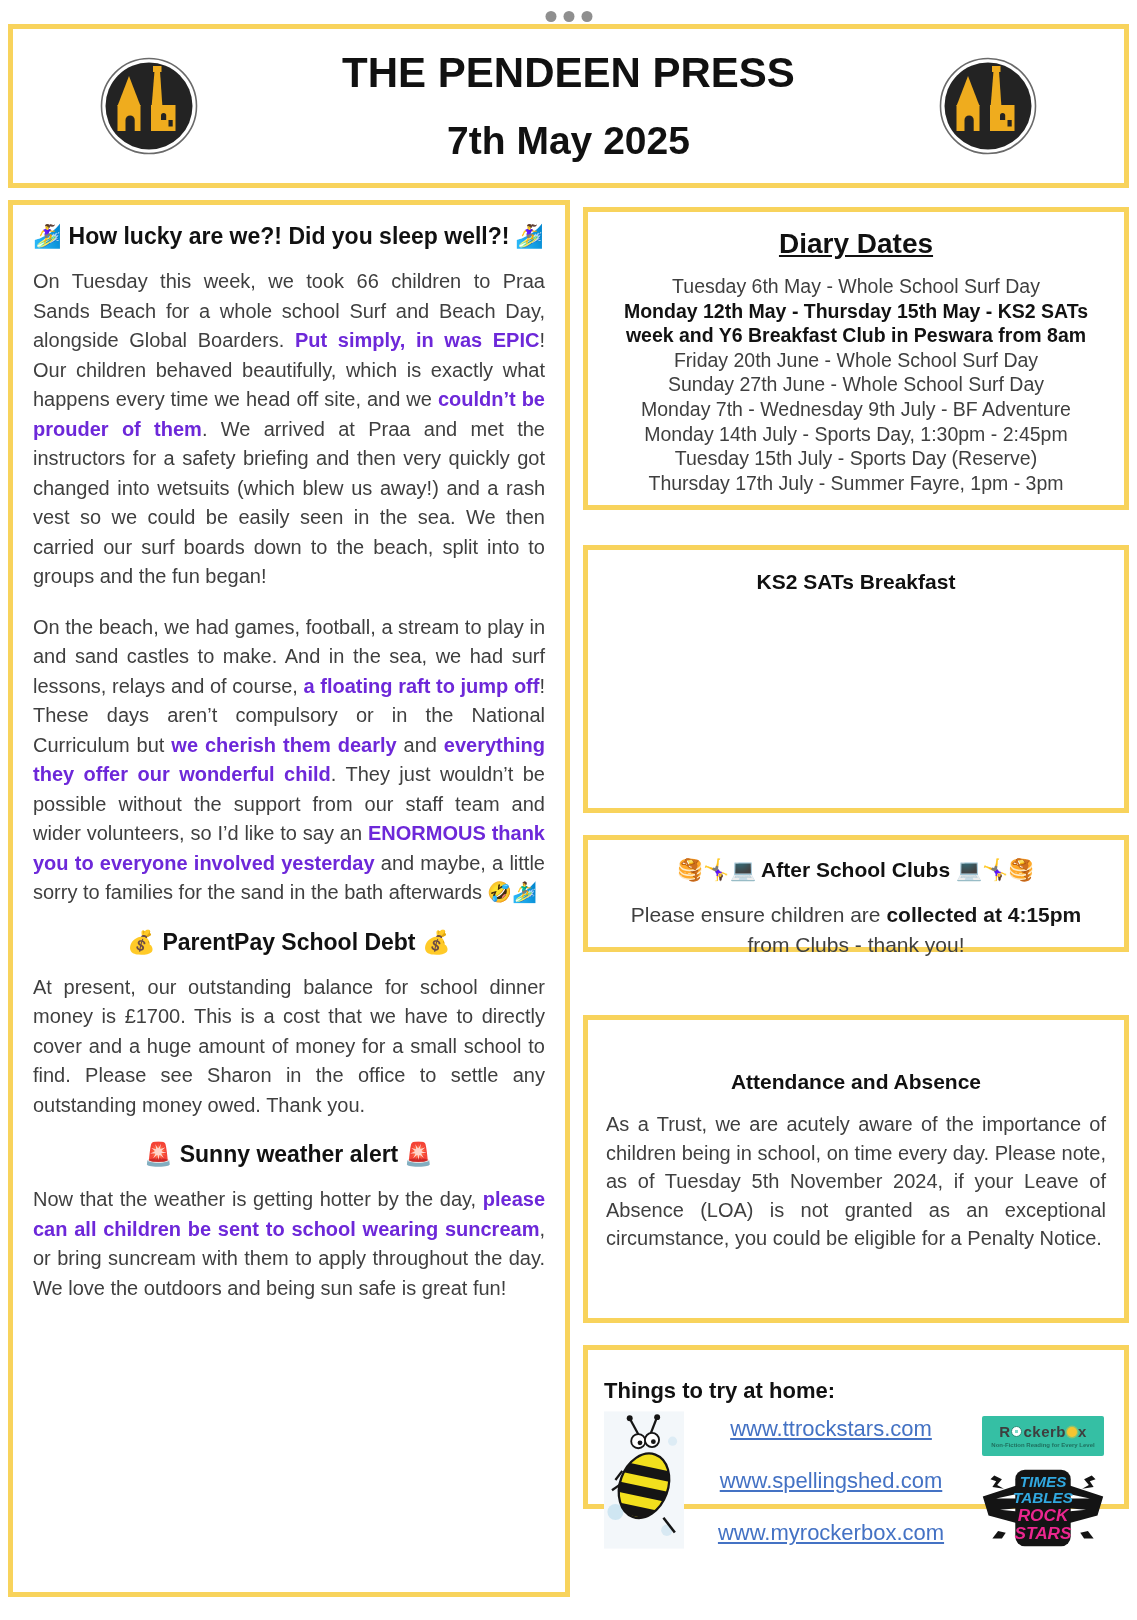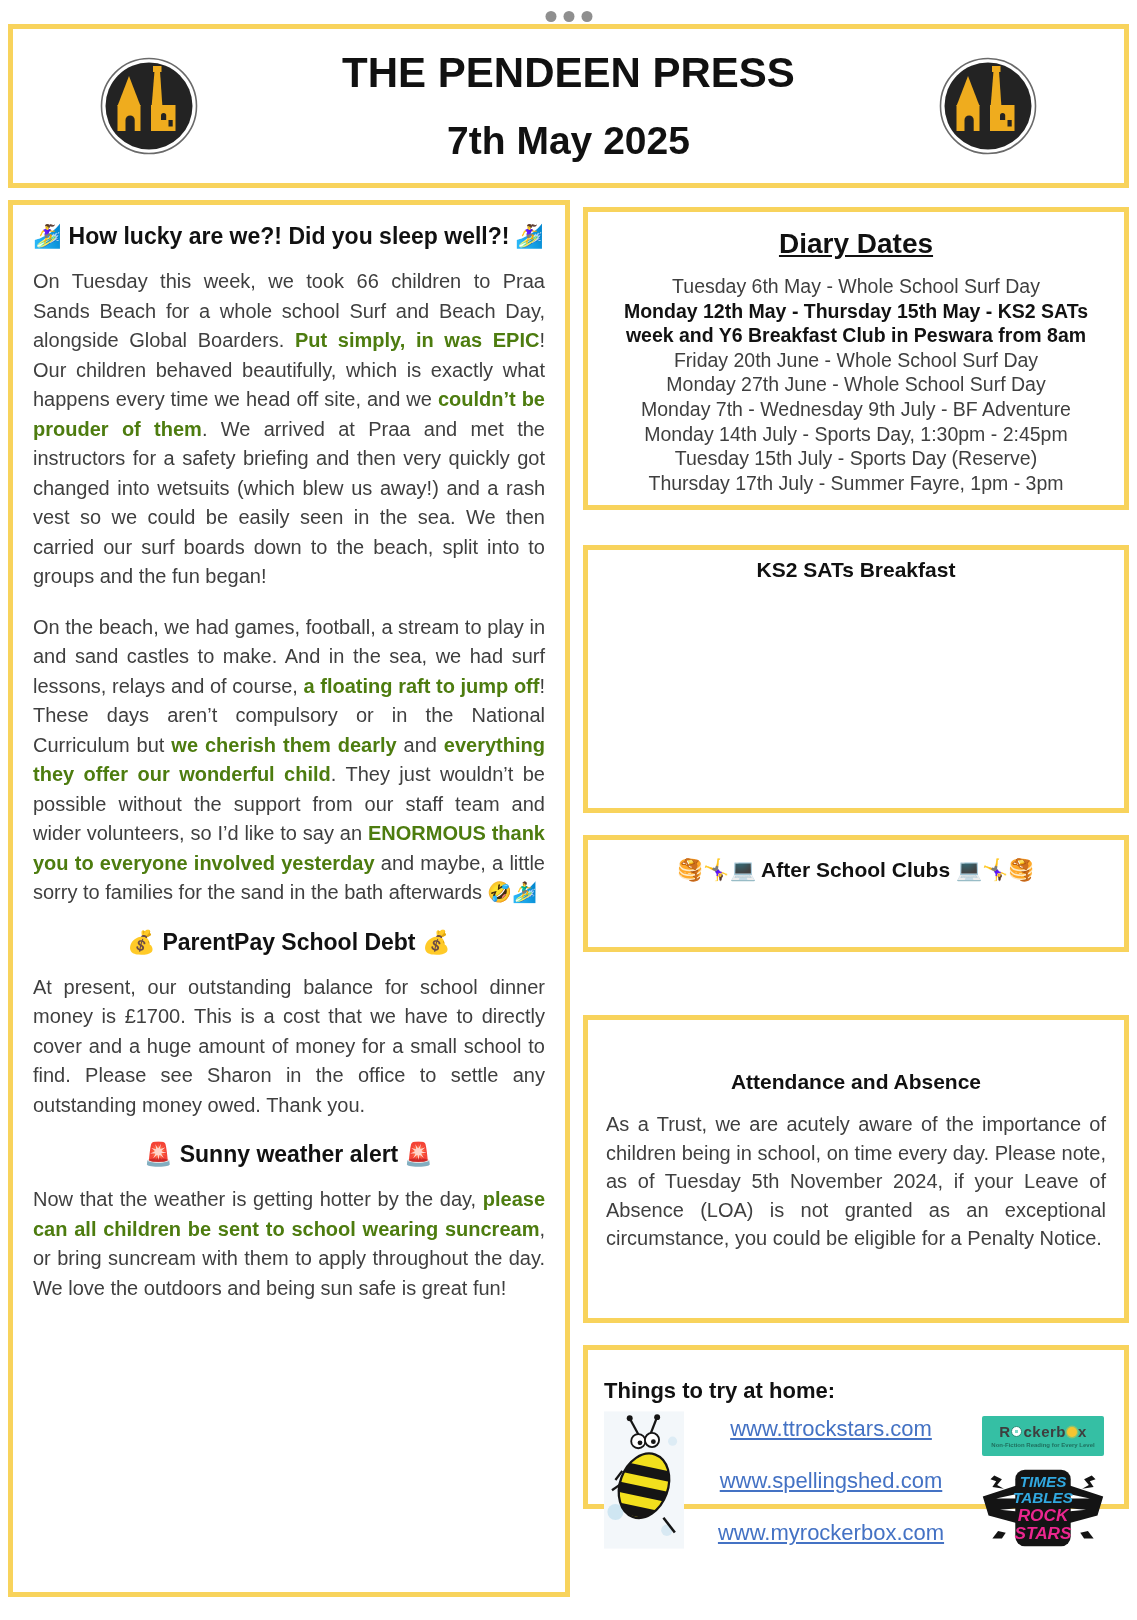--- a/index.html
+++ b/index.html
@@ -32,30 +32,30 @@
   .header-titles{display:flex;flex-direction:column;align-items:center;gap:27px;}
   .header-titles h1{font-size:42px;font-weight:bold;color:var(--heading-black);line-height:1;}
   .header-titles h2{font-size:39px;font-weight:bold;color:var(--heading-black);line-height:1;}
   .logo-wrap{width:100px;height:108px;flex:0 0 auto;}
   .logo-wrap svg{width:100%;height:100%;}
 
   
   .left-box{left:8px;top:200px;width:562px;height:1397px;padding:5px 20px;}
   .col-heading{font-size:23px;font-weight:bold;color:var(--heading-black);text-align:center;margin:13px 0 17px;}
   .body-p{font-size:20px;line-height:29.5px;text-align:justify;margin-bottom:21px;color:var(--text-dark);}
-  .body-p b{color:#4d7c0f;}
+  .body-p b{color:#6d28d9;}
 
   
   .rbox{left:583px;width:546px;}
   .diary-box{top:207px;height:303px;padding:8px 14px;}
   .diary-title{font-size:28px;font-weight:bold;color:var(--heading-black);text-align:center;text-decoration:underline;margin:8px 0 14px;}
   .diary-line{font-size:19.5px;line-height:24.6px;color:var(--text-dark);text-align:center;}
   .diary-line b{color:#121212;}
 
-  .sats-box{top:545px;height:268px;padding:2px 18px;}
+  .sats-box{top:545px;height:268px;padding:14px 18px;}
   .box-heading{font-size:21px;font-weight:bold;color:var(--heading-black);text-align:center;}
   .sats-box .box-heading{margin:6px 0 16px;}
   .sats-body{font-size:22px;line-height:31.5px;text-align:center;color:var(--text-dark);}
 
   .clubs-box{top:835px;height:117px;padding:14px 22px;}
   .clubs-box .box-heading{margin:4px 0 18px;}
   .clubs-body{font-size:21px;line-height:30px;text-align:center;color:var(--text-dark);}
   .clubs-body b{color:#161616;}
 
   .attendance-box{top:1015px;height:308px;padding:14px 18px;}
@@ -142,34 +142,35 @@
     <h3 class="col-heading">🚨 Sunny weather alert 🚨</h3>
     <p class="body-p"><span>Now that the weather is getting hotter by the day, </span><b>please can all children be sent to school wearing suncream</b><span>, or bring suncream with them to apply throughout the day. We love the outdoors and being sun safe is great fun!</span></p>
   </section>
 
   <section class="ybox rbox diary-box">
     <h3 class="diary-title">Diary Dates</h3>
     <div>
         <div class="diary-line"><span>Tuesday 6th May - Whole School Surf Day</span></div>
         <div class="diary-line"><b>Monday 12th May - Thursday 15th May - KS2 SATs week and Y6 Breakfast Club in Peswara from 8am</b></div>
         <div class="diary-line"><span>Friday 20th June - Whole School Surf Day</span></div>
-        <div class="diary-line"><span>Monday 27th June - Whole School Surf Day</span></div>
+        <div class="diary-line"><span>Sunday 27th June - Whole School Surf Day</span></div>
         <div class="diary-line"><span>Monday 7th - Wednesday 9th July - BF Adventure</span></div>
         <div class="diary-line"><span>Monday 14th July - Sports Day, 1:30pm - 2:45pm</span></div>
         <div class="diary-line"><span>Tuesday 15th July - Sports Day (Reserve)</span></div>
         <div class="diary-line"><span>Thursday 17th July - Summer Fayre, 1pm - 3pm</span></div>
       </div>
   </section>
 
   <section class="ybox rbox sats-box">
     <h3 class="box-heading">KS2 SATs Breakfast</h3>
   </section>
 
   <section class="ybox rbox clubs-box">
     <h3 class="box-heading">🥞🤸‍♀️💻 After School Clubs 💻🤸‍♀️🥞</h3>
+    <p class="clubs-body"><span>Please ensure children are </span><b>collected at 4:15pm</b><span> from Clubs - thank you!</span></p>
   </section>
 
   <section class="ybox rbox attendance-box">
     <h3 class="box-heading">Attendance and Absence</h3>
     <p class="attendance-body">As a Trust, we are acutely aware of the importance of children being in school, on time every day. Please note, as of Tuesday 5th November 2024, if your Leave of Absence (LOA) is not granted as an exceptional circumstance, you could be eligible for a Penalty Notice.</p>
   </section>
 
   <section class="ybox rbox home-box">
     <h3 class="home-heading">Things to try at home:</h3>
     <div class="home-row">

